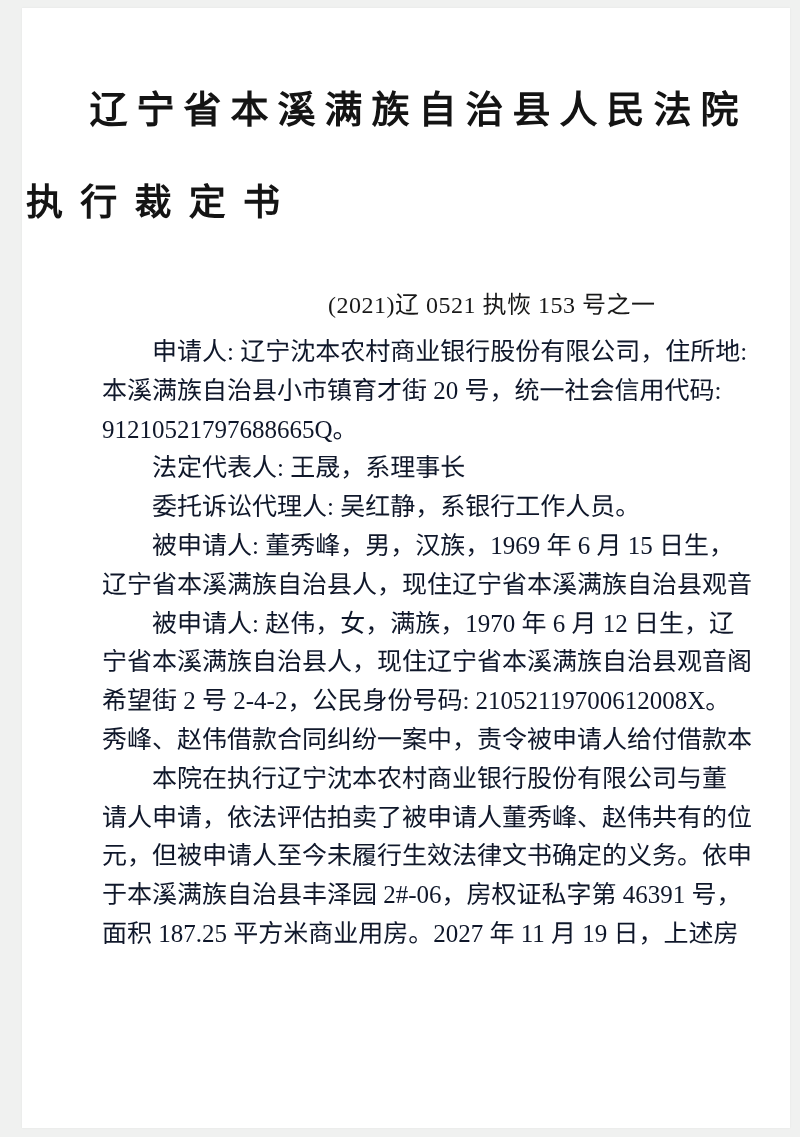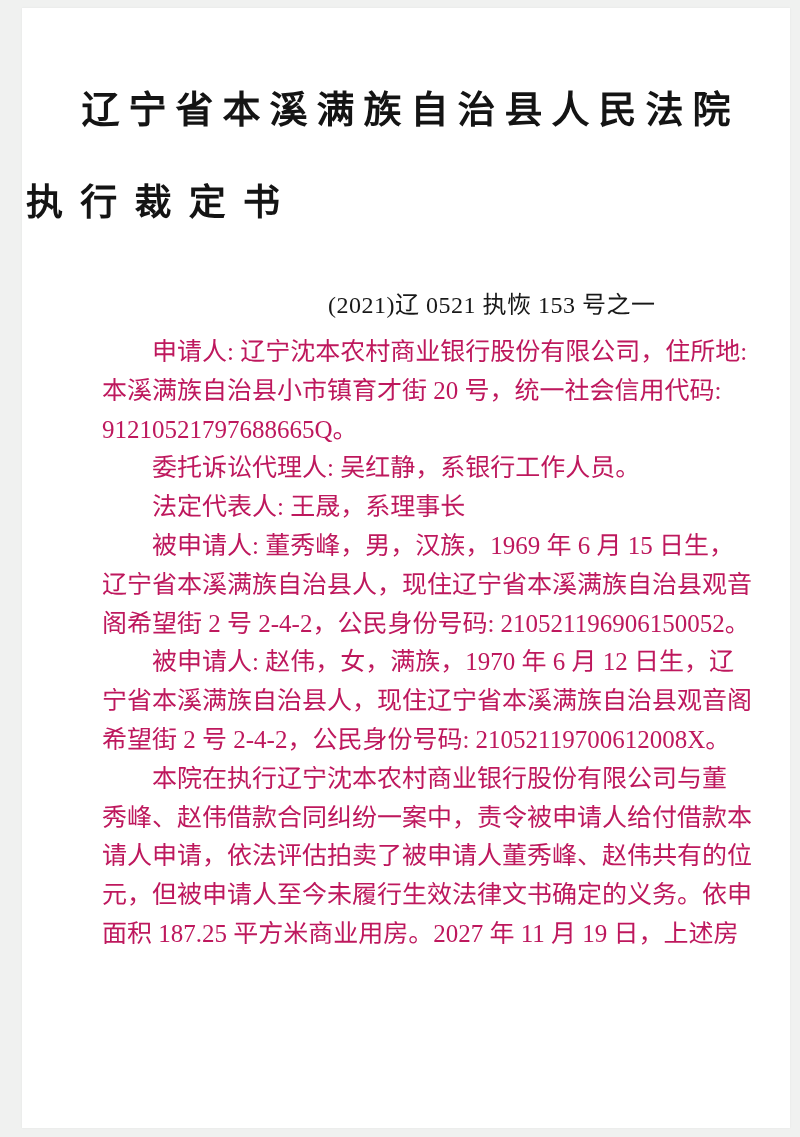--- a/index.html
+++ b/index.html
@@ -17,21 +17,21 @@
   }
   .paper{
     position:absolute;
     left:22px; top:8px;
     width:768px; height:1120px;
     background:#ffffff;
     box-shadow:0 0 2px rgba(0,0,0,0.06);
   }
   .court-name{
     position:absolute;
-    top:82px; left:0;
+    top:82px; left:8px;
     width:100%;
     text-align:center;
     font-size:38px;
     font-weight:bold;
     letter-spacing:9px;
     text-indent:9px; 
     color:#141414;
     white-space:nowrap;
     line-height:1.1;
   }
@@ -55,21 +55,21 @@
     color:#181818;
     white-space:nowrap;
     letter-spacing:0.5px;
   }
   .body-lines{
     position:absolute;
     top:325px; left:80px;
     width:666px;
     font-size:25px;
     line-height:38.8px;
-    color:#be185d;
+    color:#0f172a;
   }
   .body-lines .line{
     white-space:nowrap;
     height:38.8px;
     letter-spacing:0px;
   }
   .body-lines .line.indent{
     text-indent:50px;
   }
 </style>
@@ -82,29 +82,29 @@
     <h1 class="court-name">辽宁省本溪满族自治县人民法院</h1>
 
     <h2 class="doc-title">执 行 裁 定 书</h2>
 
     <div class="case-number">(2021)辽 0521 执恢 153 号之一</div>
 
     <div class="body-lines">
         <div class="line indent">申请人: 辽宁沈本农村商业银行股份有限公司，住所地:</div>
         <div class="line">本溪满族自治县小市镇育才街 20 号，统一社会信用代码:</div>
         <div class="line">91210521797688665Q。</div>
+        <div class="line indent">法定代表人: 王晟，系理事长</div>
         <div class="line indent">委托诉讼代理人: 吴红静，系银行工作人员。</div>
-        <div class="line indent">法定代表人: 王晟，系理事长</div>
         <div class="line indent">被申请人: 董秀峰，男，汉族，1969 年 6 月 15 日生，</div>
         <div class="line">辽宁省本溪满族自治县人，现住辽宁省本溪满族自治县观音</div>
-        <div class="line">阁希望街 2 号 2-4-2，公民身份号码: 210521196906150052。</div>
         <div class="line indent">被申请人: 赵伟，女，满族，1970 年 6 月 12 日生，辽</div>
         <div class="line">宁省本溪满族自治县人，现住辽宁省本溪满族自治县观音阁</div>
         <div class="line">希望街 2 号 2-4-2，公民身份号码: 21052119700612008X。</div>
+        <div class="line">秀峰、赵伟借款合同纠纷一案中，责令被申请人给付借款本</div>
         <div class="line indent">本院在执行辽宁沈本农村商业银行股份有限公司与董</div>
-        <div class="line">秀峰、赵伟借款合同纠纷一案中，责令被申请人给付借款本</div>
         <div class="line">请人申请，依法评估拍卖了被申请人董秀峰、赵伟共有的位</div>
         <div class="line">元，但被申请人至今未履行生效法律文书确定的义务。依申</div>
+        <div class="line">于本溪满族自治县丰泽园 2#-06，房权证私字第 46391 号，</div>
         <div class="line">面积 187.25 平方米商业用房。2027 年 11 月 19 日，上述房</div>
       </div>
 
   </div>
 </div>
 
 </body></html>

